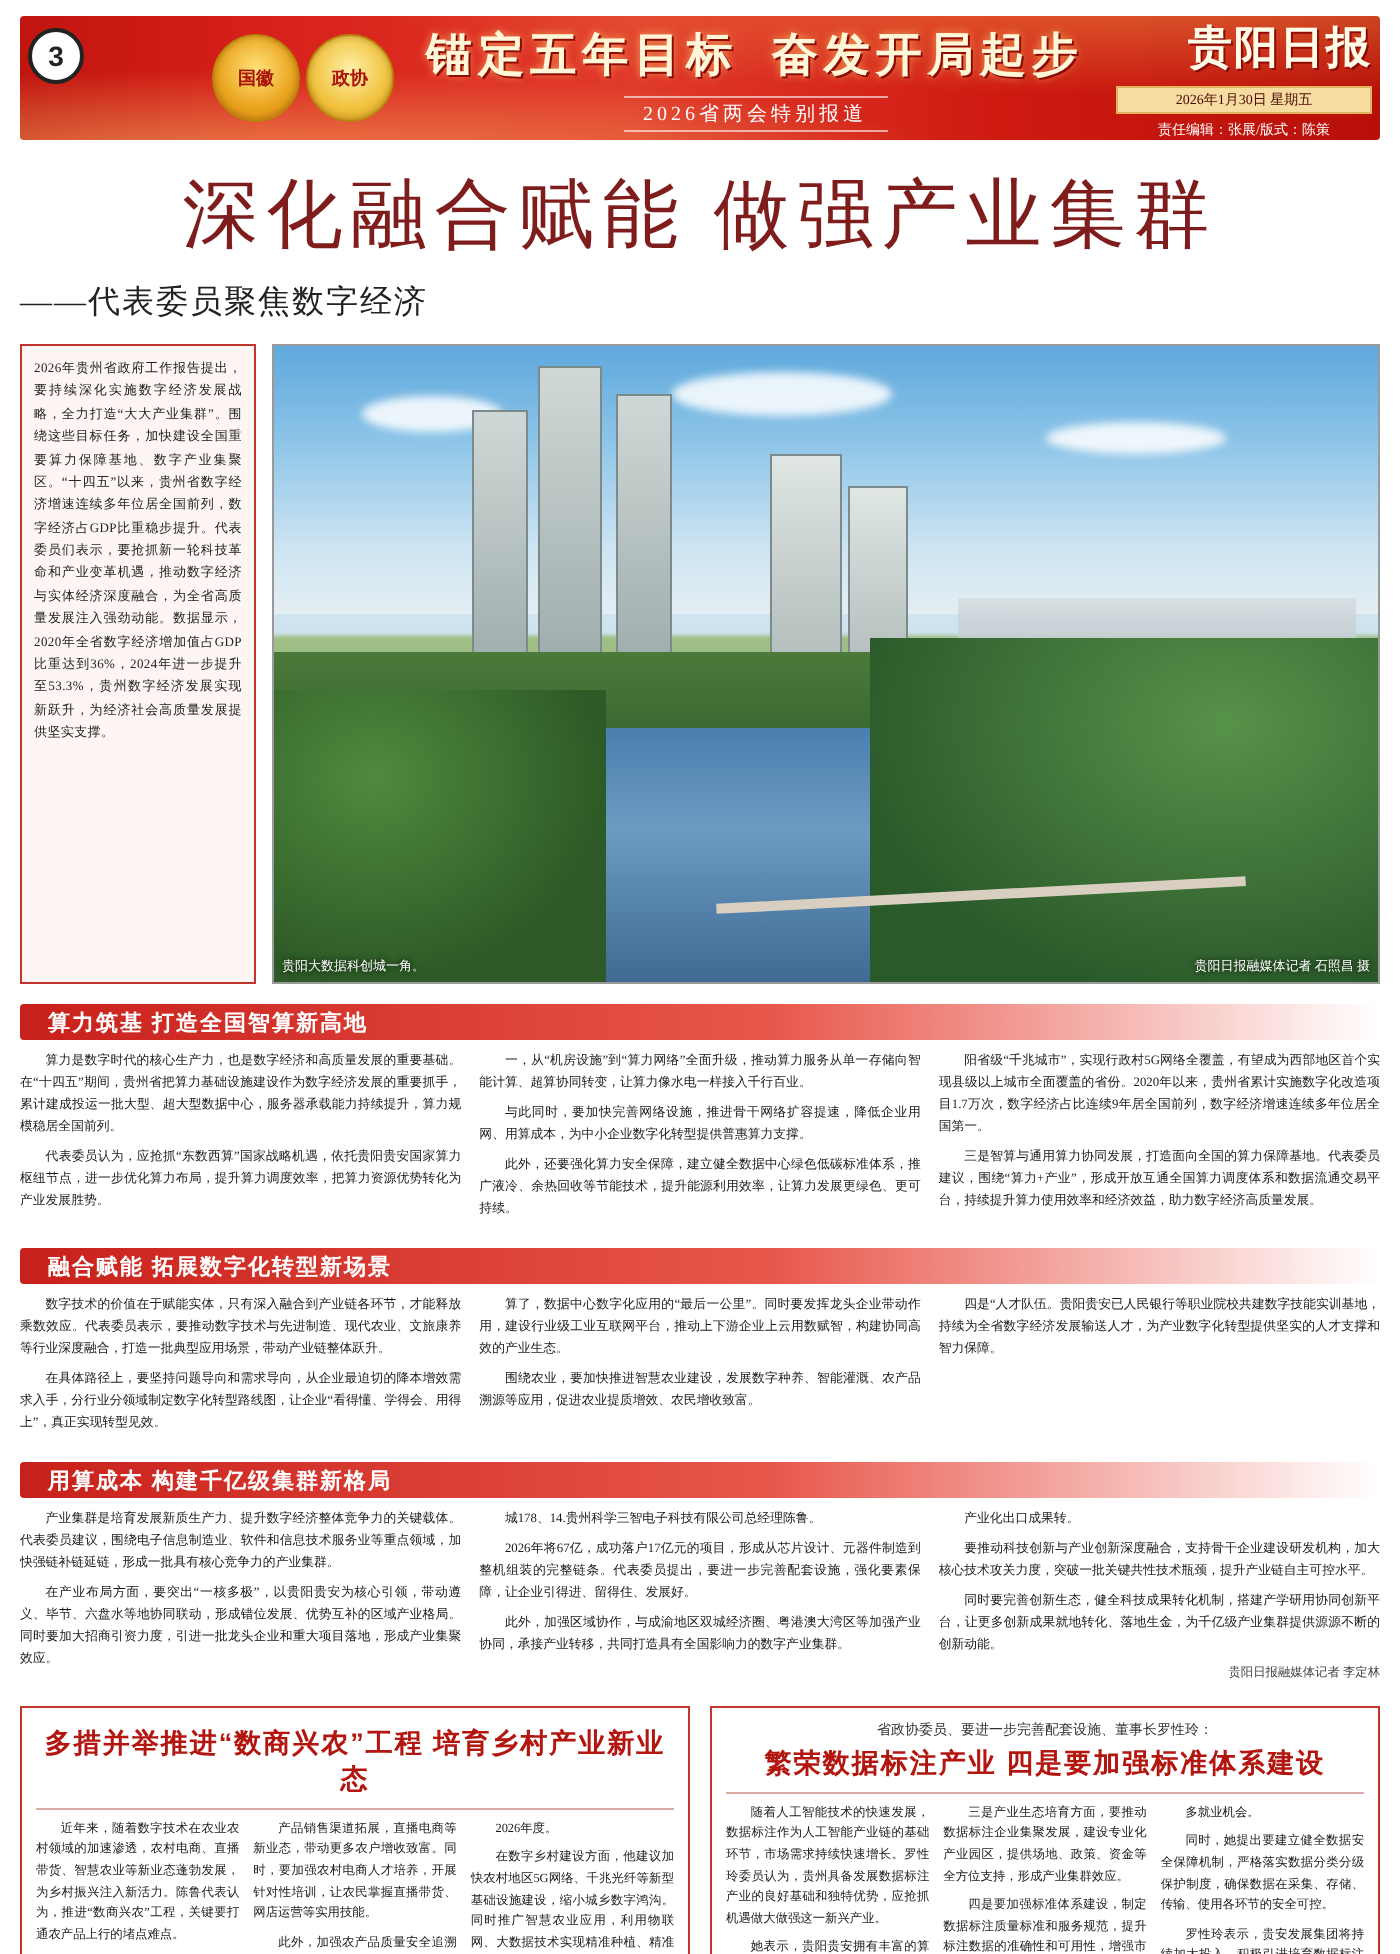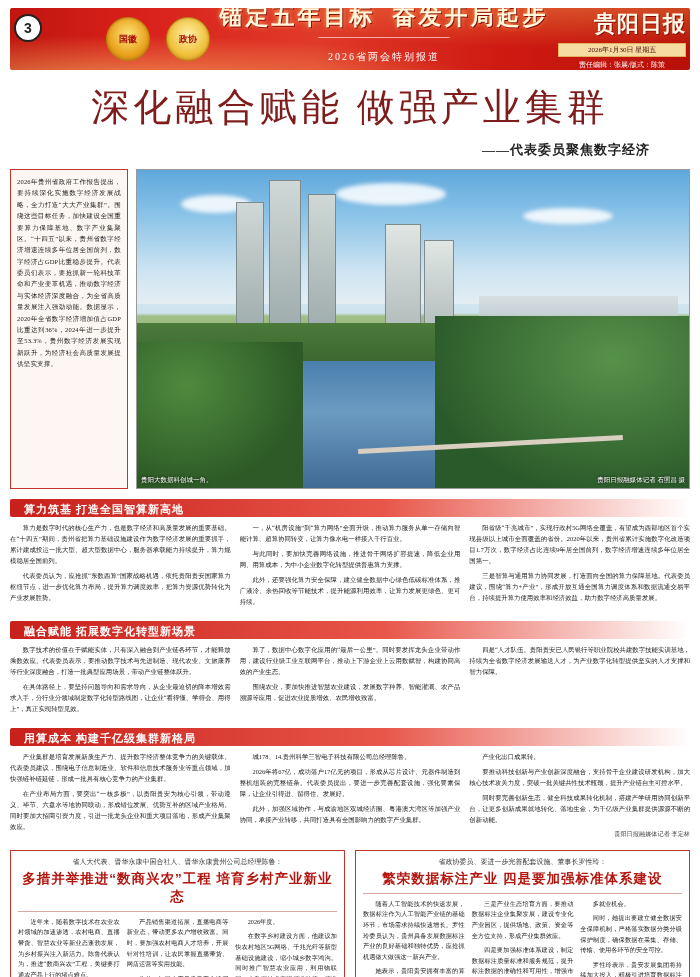--- a/index.html
+++ b/index.html
@@ -27,21 +27,21 @@
       radial-gradient(ellipse at 15% 120%, rgba(255,220,120,.55), rgba(255,220,120,0) 45%),
       radial-gradient(ellipse at 85% -20%, rgba(255,190,90,.45), rgba(255,190,90,0) 50%);
   }
   .page-num{
     position:absolute;left:4px;top:6px;z-index:5;
     width:24px;height:24px;border-radius:50%;
     border:2px solid #222;color:#222;background:#fff;
     font-family:"Liberation Sans",sans-serif;font-size:14px;font-weight:bold;
     display:flex;align-items:center;justify-content:center;
   }
-  .emblems{position:relative;z-index:3;display:flex;gap:16px;margin-left:96px;}
+  .emblems{position:relative;z-index:3;display:flex;gap:3px;margin-left:96px;}
   .emblem{
     width:42px;height:42px;border-radius:50%;
     background:radial-gradient(circle at 50% 40%, #ffe37a, #e9a21c 60%, #c8780c 100%);
     border:1px solid #b8860b;
     display:flex;align-items:center;justify-content:center;
     color:#a8140c;font-size:9px;font-weight:bold;line-height:1;
     font-family:"Liberation Sans",sans-serif;
     box-shadow:0 0 3px rgba(0,0,0,.25) inset;
   }
   .emblem.b{background:radial-gradient(circle at 50% 40%, #fff0a8, #f0c13c 60%, #cf8f14 100%);}
@@ -49,21 +49,21 @@
   .mast-title{
     font-size:23px;font-weight:bold;color:#fff7d8;letter-spacing:3px;
     text-shadow:1px 1px 0 #8d0b05, 0 0 5px rgba(255,210,120,.7);
     font-family:Liberation Mono, monospace;
   }
   .mast-sub{
     margin-top:5px;display:inline-block;
     font-size:10px;color:#fff;letter-spacing:2px;
     border-top:1px solid rgba(255,255,255,.6);
     border-bottom:1px solid rgba(255,255,255,.6);
-    padding:12px 10px;
+    padding:1px 10px;
   }
   .mast-right{position:relative;z-index:3;width:128px;text-align:center;padding-right:4px;}
   .paper-name{
     font-size:22px;font-weight:bold;color:#fffbe8;letter-spacing:1px;
     text-shadow:1px 1px 0 #8d0b05;
     font-family:"Liberation Serif",serif;
     text-align:right;
   }
   .paper-date{
     margin-top:4px;font-size:7px;color:#4a0a06;background:#f6dca0;
@@ -71,22 +71,22 @@
   }
   .paper-editor{margin-top:3px;font-size:7px;color:#fff;}
 
   
   .headline-wrap{text-align:center;margin-top:12px;}
   .headline{
     font-size:38px;font-weight:normal;letter-spacing:4px;color:#7f1d1d;
     font-family:"Liberation Serif",serif;
   }
   .subheadline{
-    margin-top:8px;font-size:13px;letter-spacing:1px;color:#222;
-    text-align:right;padding-right:40px;font-weight:bold;
+    margin-top:8px;font-size:16px;letter-spacing:1px;color:#222;
+    text-align:left;padding-right:40px;
   }
 
   
   .hero-row{display:flex;margin-top:10px;gap:8px;}
   .brief-box{
     width:118px;
     border:1px solid #c2352c;
     padding:6px 6px;
     box-sizing:border-box;
     background:#fdf6f3;
@@ -271,21 +271,20 @@
         <p>要推动科技创新与产业创新深度融合，支持骨干企业建设研发机构，加大核心技术攻关力度，突破一批关键共性技术瓶颈，提升产业链自主可控水平。</p>
         <p>同时要完善创新生态，健全科技成果转化机制，搭建产学研用协同创新平台，让更多创新成果就地转化、落地生金，为千亿级产业集群提供源源不断的创新动能。</p>
         <div class="byline">贵阳日报融媒体记者 李定林</div>
       </div>
     </div>
   </div>
 
   <div class="bottom-row">
 
     <div class="art-box">
-      <div class="art-kicker">省人大代表、晋华永康中国合社人、晋华永康贵州公司总经理陈鲁：</div>
       <div class="art-title">多措并举推进“数商兴农”工程 培育乡村产业新业态</div>
       <div class="art-rule"></div>
       <div class="art-cols">
         <div class="art-col">
           <p>近年来，随着数字技术在农业农村领域的加速渗透，农村电商、直播带货、智慧农业等新业态蓬勃发展，为乡村振兴注入新活力。陈鲁代表认为，推进“数商兴农”工程，关键要打通农产品上行的堵点难点。</p>
           <p>他建议，一方面要加强农村物流体系建设，完善县乡村三级物流配送网络，降低生鲜农产品运输损耗；另一方面要强化品牌培育，打造一批具有地域特色的农产品区域公用品牌，提升市场辨识度和溢价能力。</p>
         </div>
         <div class="art-col">
           <p>产品销售渠道拓展，直播电商等新业态，带动更多农户增收致富。同时，要加强农村电商人才培养，开展针对性培训，让农民掌握直播带货、网店运营等实用技能。</p>
           <p>此外，加强农产品质量安全追溯体系建设，推动建立从田间到餐桌的全链条监管机制，让消费者买得放心、吃得安心。</p>

